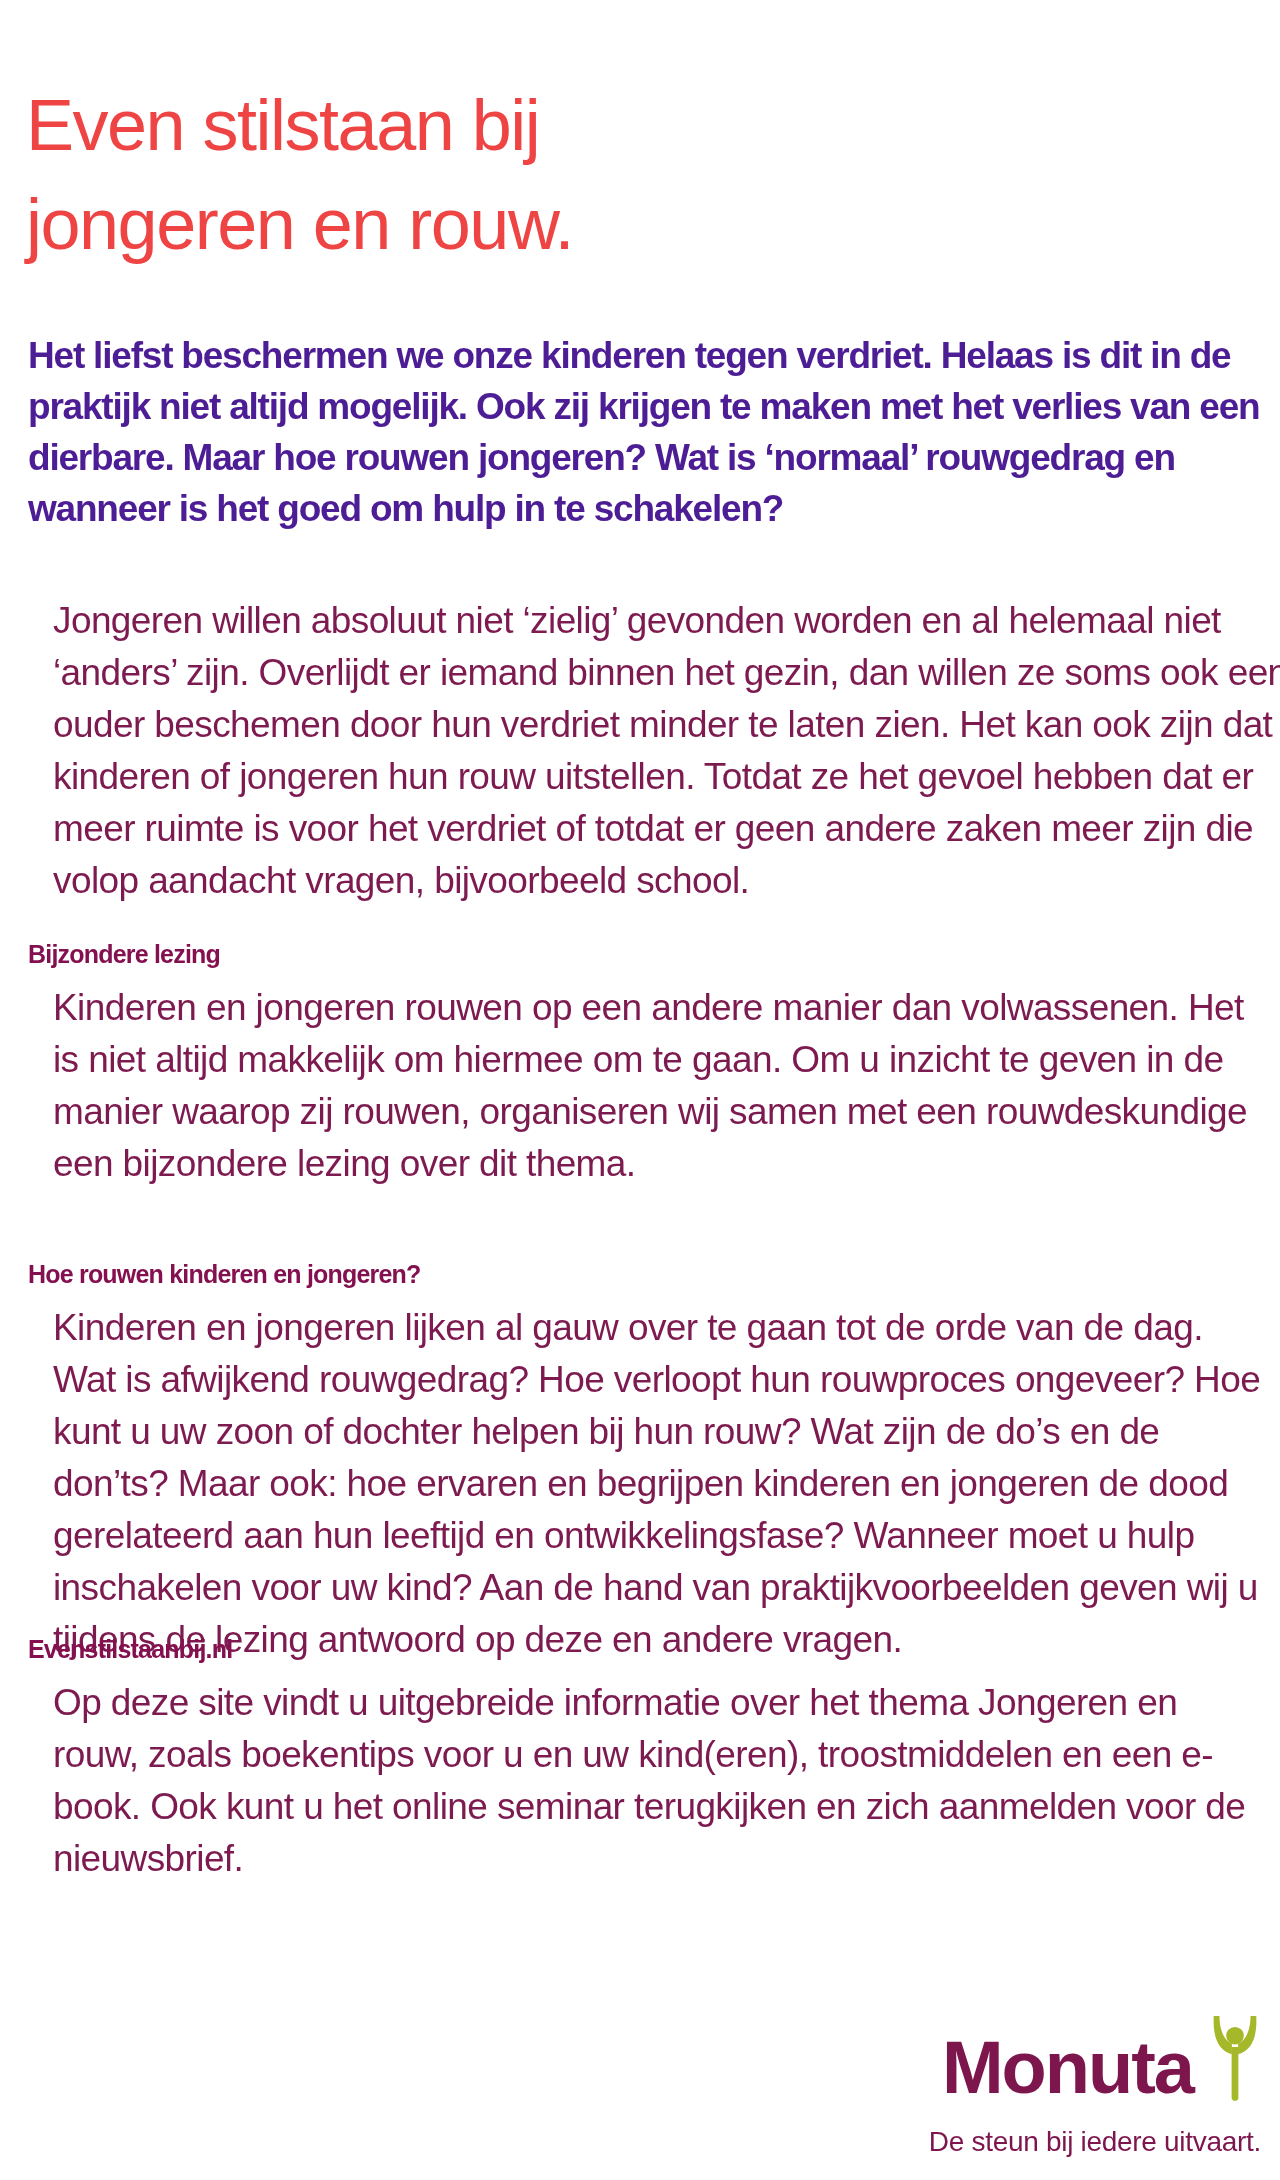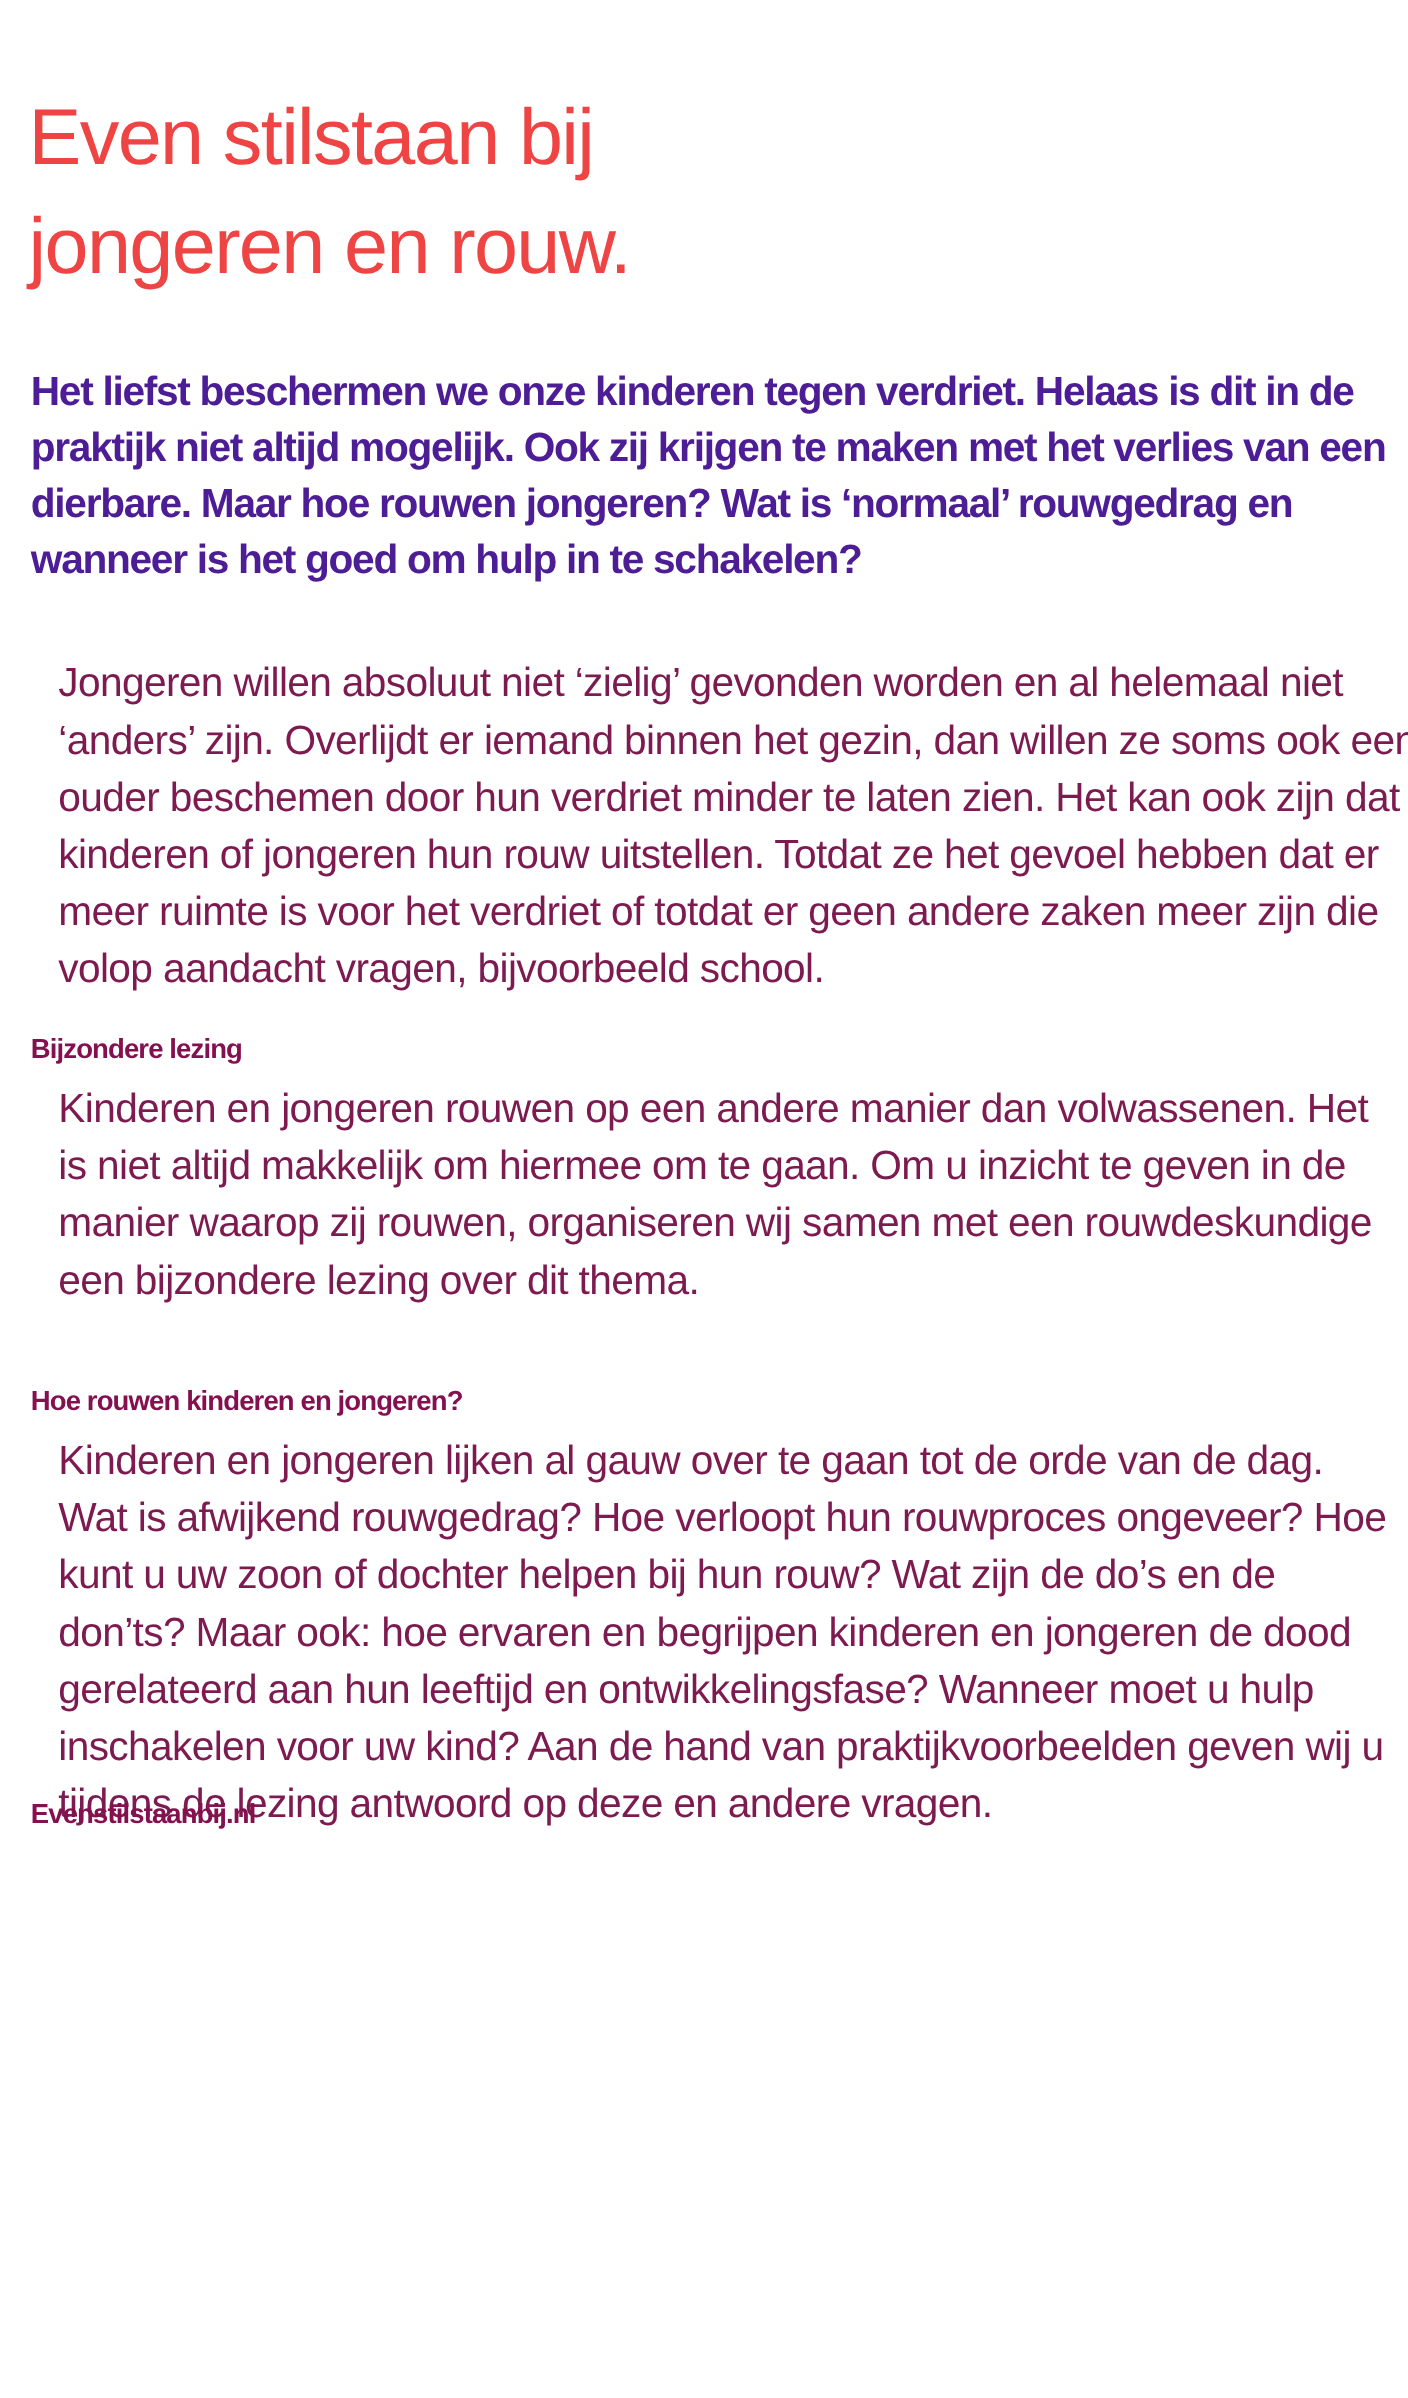--- a/index.html
+++ b/index.html
@@ -109,16 +109,31 @@
     <div class="bodytext">Kinderen en jongeren rouwen op een andere manier dan volwassenen. Het is niet altijd makkelijk om hiermee om te gaan. Om u inzicht te geven in de manier waarop zij rouwen, organiseren wij samen met een rouw­deskundige een bijzondere lezing over dit thema.</div>
   </div>
 
   <div class="section sec-2">
     <div class="heading">Hoe rouwen kinderen en jongeren?</div>
     <div class="bodytext">Kinderen en jongeren lijken al gauw over te gaan tot de orde van de dag. Wat is afwijkend rouwgedrag? Hoe verloopt hun rouwproces ongeveer? Hoe kunt u uw zoon of dochter helpen bij hun rouw? Wat zijn de do’s en de don’ts? Maar ook: hoe ervaren en begrijpen kinderen en jongeren de dood gerelateerd aan hun leeftijd en ontwikkelingsfase? Wanneer moet u hulp inschakelen voor uw kind? Aan de hand van praktijkvoorbeelden geven wij u tijdens de lezing antwoord op deze en andere vragen.</div>
   </div>
 
   <div class="section sec-3">
     <div class="heading">Evenstilstaanbij.nl</div>
+    <div class="bodytext">Op deze site vindt u uitgebreide informatie over het thema Jongeren en rouw, zoals boekentips voor u en uw kind(eren), troostmiddelen en een e-book. Ook kunt u het online seminar terugkijken en zich aanmelden voor de nieuwsbrief.</div>
   </div>
 
+  <div class="footer">
+    <div class="logo-row">
+      <span class="wordmark">Monuta</span>
+      <svg class="logo-icon" viewBox="0 0 100 164" xmlns="http://www.w3.org/2000/svg" aria-hidden="true">
+        <g fill="#a4b829">
+          <path d="M9,0 C7,40 17,66 44,74 L44,54 C28,46 20,26 20,0 Z"></path>
+          <path d="M91,0 C93,40 83,66 56,74 L56,54 C72,46 80,26 80,0 Z"></path>
+          <circle cx="50" cy="38" r="17"></circle>
+          <path d="M43.5,60 L56.5,60 L56.5,158 C56.5,161.5 53.5,163.5 50,163.5 C46.5,163.5 43.5,161.5 43.5,158 Z"></path>
+        </g>
+      </svg>
+    </div>
+    <div class="tagline">De steun bij iedere uitvaart.</div>
+  </div>
 
 </div>
 
 </body></html>

